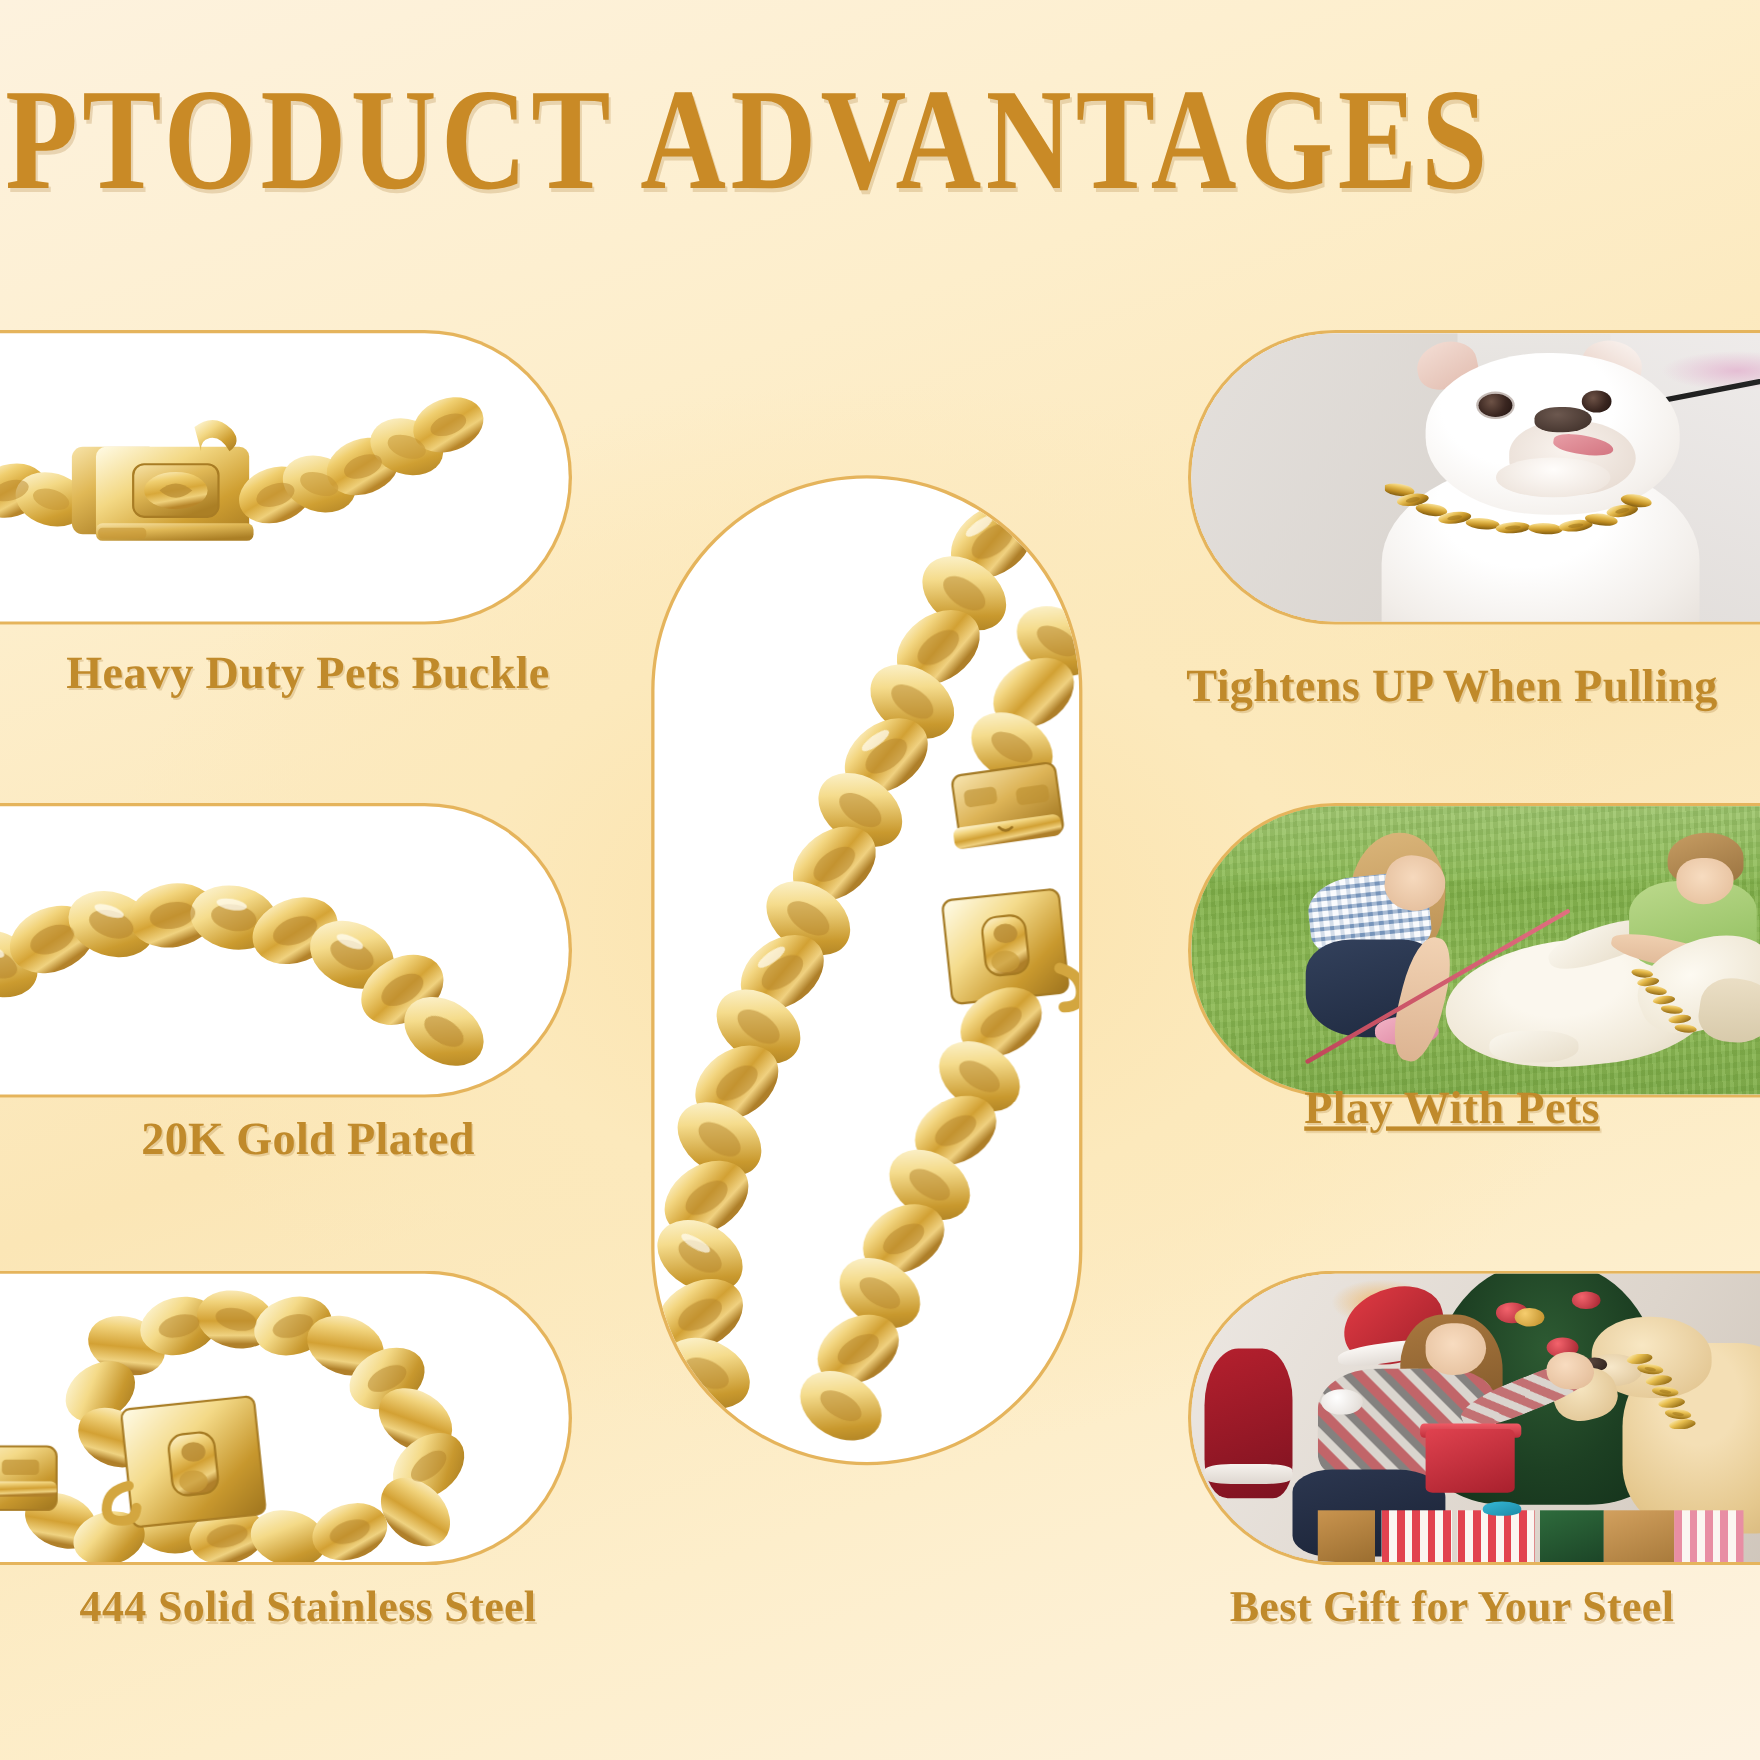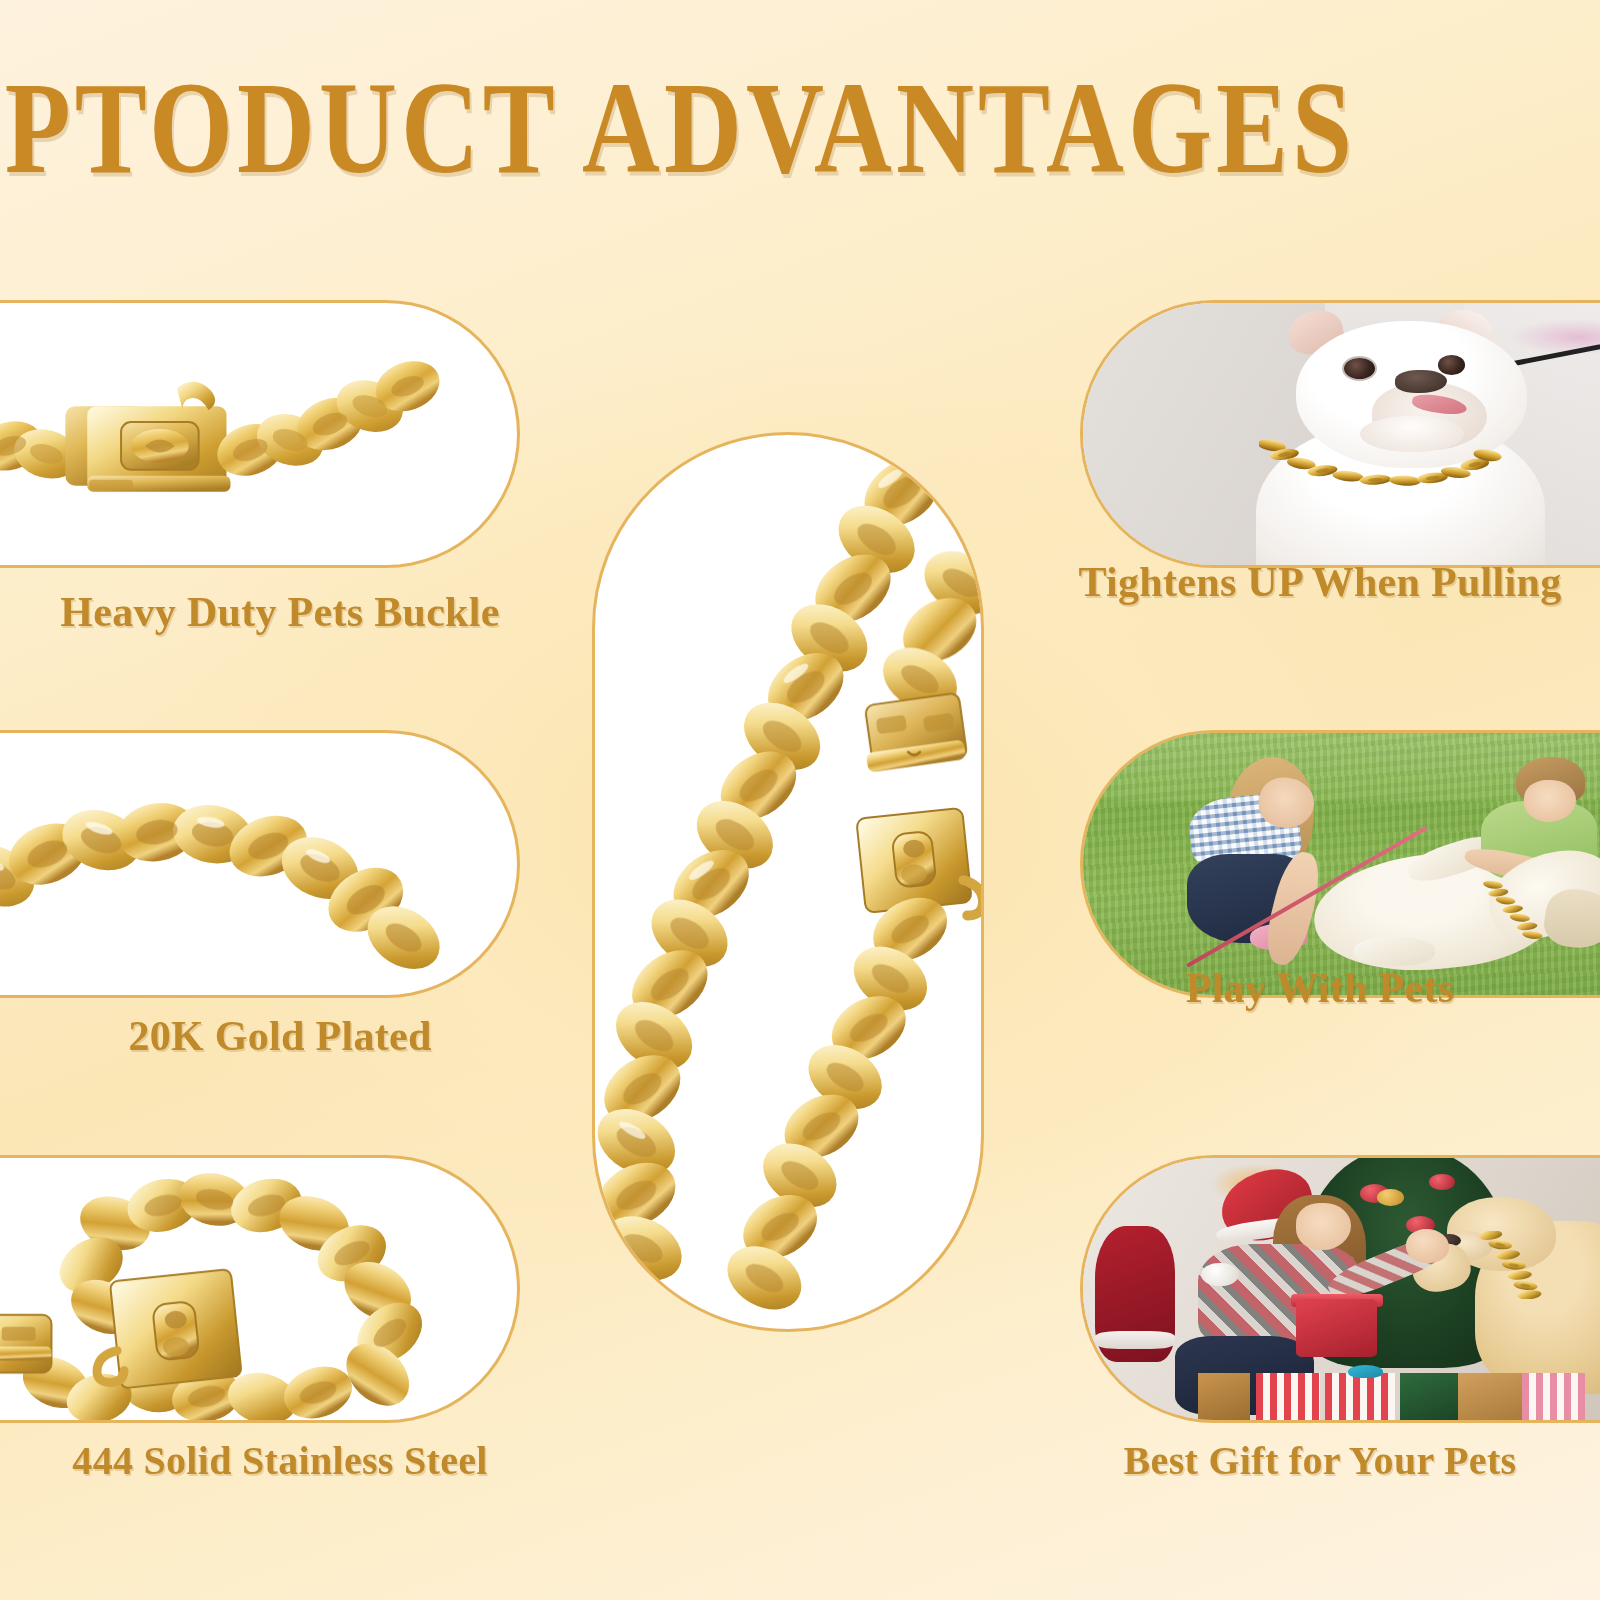--- a/index.html
+++ b/index.html
@@ -70,22 +70,22 @@
     text-shadow:1.5px 2px 0 rgba(150,95,15,.20);
     line-height:1.17;
     font-size:42px;
     letter-spacing:.3px;
   }
   .caption.l{ left:0; width:560px; text-align:center; }
   .caption.r{ right:0; width:560px; text-align:center; }
   .cap-l1{ top:588px; }
   .cap-l2{ top:1012px; }
   .cap-l3{ top:1438px; font-size:40px; }
-  .cap-r1{ top:558px; }
-  .cap-r2{ top:964px; }
+  .cap-r1{ top:600px; }
+  .cap-r2{ top:984px;text-decoration:underline; }
   .cap-r3{ top:1438px; font-size:40px; }
 
   
   .scene{ position:relative; width:100%; height:100%; }
   .scene > *{ position:absolute; }
 
   
   .s1{ background:linear-gradient(180deg,#e9e6e3 0%,#dedad6 55%,#d5d0cb 100%); }
   .s1 .wallL{ left:0; top:0; width:42%; height:100%;
     background:linear-gradient(120deg,#e4e0dc,#d9d4cf); }
@@ -711,13 +711,13 @@
     <div class="gift"></div>
     <div class="pr p5"></div>
     <div class="pr p1"></div>
     <div class="pr p2"></div>
     <div class="pr p3"></div>
     <div class="pr p4"></div>
     <div class="pr p6"></div>
     <div class="bow"></div>
   </div>
 </div>
-<div class="caption r cap-r3">Best Gift for Your Pets</div>
+<div class="caption r cap-r3">Best Gift for Your Steel</div>
 
 </body></html>

